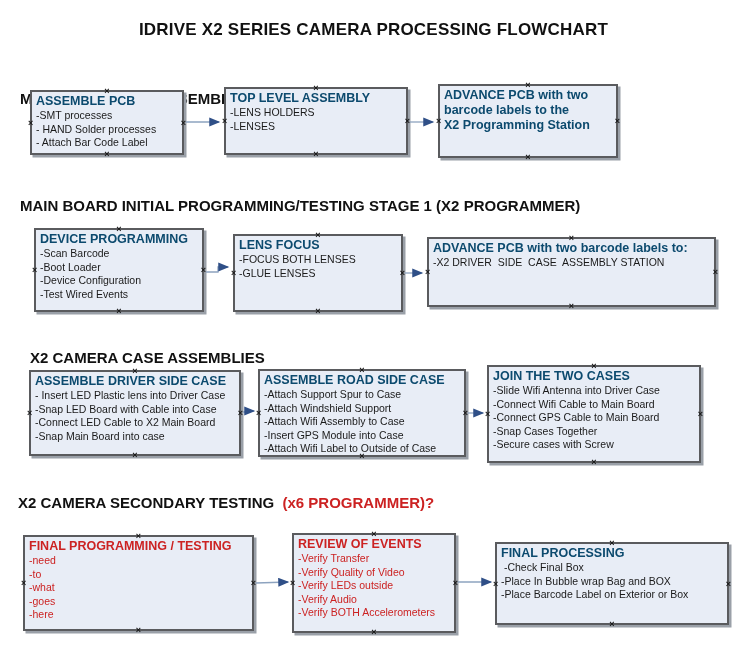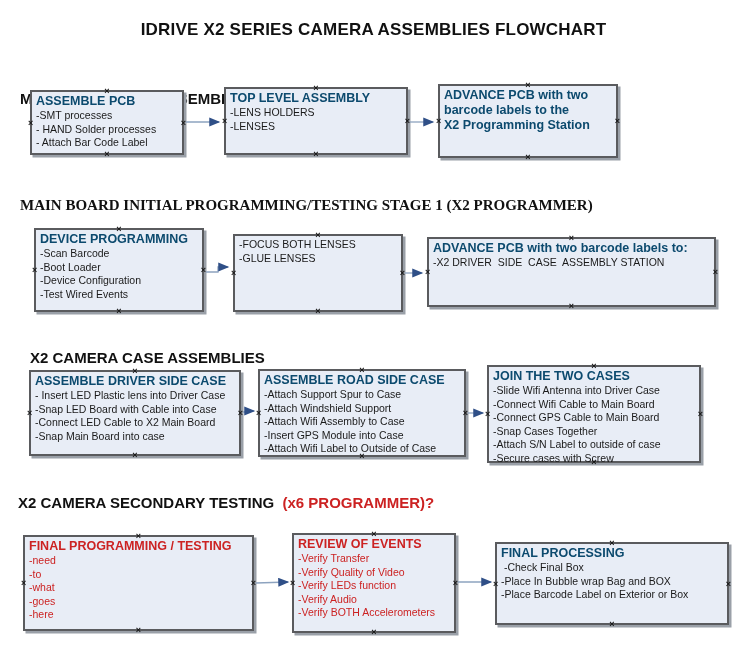--- a/index.html
+++ b/index.html
@@ -35,24 +35,24 @@
   }
   .anchor.t{top:-5px;left:50%;transform:translateX(-50%);}
   .anchor.b{bottom:-5px;left:50%;transform:translateX(-50%);}
   .anchor.l{left:-4px;top:50%;transform:translateY(-50%);}
   .anchor.r{right:-4px;top:50%;transform:translateY(-50%);}
   svg.connectors{position:absolute;left:0;top:0;pointer-events:none;}
 </style>
 </head>
 <body style="--box-fill: #e8edf6; --box-border: #5a5b5e; --red: #cc2222;">
 
-<div class="title">IDRIVE X2  SERIES CAMERA ASSEMBLIES FLOWCHART</div>
+<div class="title">IDRIVE X2  SERIES CAMERA PROCESSING FLOWCHART</div>
 
 <div class="section-header" style="left:20px;top:57px;margin-top:33px;">MAIN BOARD PCB ASSEMBLY PROCESS</div>
-<div class="section-header" style="left:20px;top:197px;font-family:Liberation Serif, serif;">MAIN BOARD INITIAL PROGRAMMING/TESTING STAGE 1 (X2 PROGRAMMER)</div>
+<div class="section-header" style="left:20px;top:197px;">MAIN BOARD INITIAL PROGRAMMING/TESTING STAGE 1 (X2 PROGRAMMER)</div>
 <div class="section-header" style="left:30px;top:349px;">X2 CAMERA CASE ASSEMBLIES</div>
 <div class="section-header" style="left:18px;top:494px;"><span>X2 CAMERA SECONDARY TESTING  </span><span class="red-part">(x6 PROGRAMMER)?</span></div>
 
 <div class="node" style="left:30px;top:90px;width:154px;height:65px;">
   <div class="node-title">ASSEMBLE PCB</div>
   <div class="node-lines">
       <div>-SMT processes</div>
       <div>- HAND Solder processes</div>
       <div>- Attach Bar Code Label</div>
     </div>
@@ -90,20 +90,21 @@
       <div>-Boot Loader</div>
       <div>-Device Configuration</div>
       <div>-Test Wired Events</div>
     </div>
 <span class="anchor t">×</span>
     <span class="anchor b">×</span>
     <span class="anchor l">×</span>
     <span class="anchor r">×</span>
   </div>
 <div class="node" style="left:233px;top:234px;width:170px;height:78px;">
+  <div class="node-title">LENS FOCUS</div>
   <div class="node-lines">
       <div>-FOCUS BOTH LENSES</div>
       <div>-GLUE LENSES</div>
     </div>
 <span class="anchor t">×</span>
     <span class="anchor b">×</span>
     <span class="anchor l">×</span>
     <span class="anchor r">×</span>
   </div>
 <div class="node" style="left:427px;top:237px;width:289px;height:70px;">
@@ -144,21 +145,20 @@
     <span class="anchor l">×</span>
     <span class="anchor r">×</span>
   </div>
 <div class="node" style="left:487px;top:365px;width:214px;height:98px;">
   <div class="node-title">JOIN THE TWO CASES</div>
   <div class="node-lines">
       <div>-Slide Wifi Antenna into Driver Case</div>
       <div>-Connect Wifi Cable to Main Board</div>
       <div>-Connect GPS Cable to Main Board</div>
       <div>-Snap Cases Together</div>
-      <div>-Attach S/N Label to outside of case</div>
       <div>-Secure cases with Screw</div>
     </div>
 <span class="anchor t">×</span>
     <span class="anchor b">×</span>
     <span class="anchor l">×</span>
     <span class="anchor r">×</span>
   </div>
 
 <div class="node red" style="left:23px;top:535px;width:231px;height:96px;">
   <div class="node-title">FINAL PROGRAMMING / TESTING</div>
@@ -172,21 +172,21 @@
 <span class="anchor t">×</span>
     <span class="anchor b">×</span>
     <span class="anchor l">×</span>
     <span class="anchor r">×</span>
   </div>
 <div class="node red" style="left:292px;top:533px;width:164px;height:100px;">
   <div class="node-title">REVIEW OF EVENTS</div>
   <div class="node-lines">
       <div>-Verify Transfer</div>
       <div>-Verify Quality of Video</div>
-      <div>-Verify LEDs function</div>
+      <div>-Verify LEDs outside</div>
       <div>-Verify Audio</div>
       <div>-Verify BOTH Accelerometers</div>
     </div>
 <span class="anchor t">×</span>
     <span class="anchor b">×</span>
     <span class="anchor l">×</span>
     <span class="anchor r">×</span>
   </div>
 <div class="node" style="left:495px;top:542px;width:234px;height:83px;">
   <div class="node-title">FINAL PROCESSING</div>

